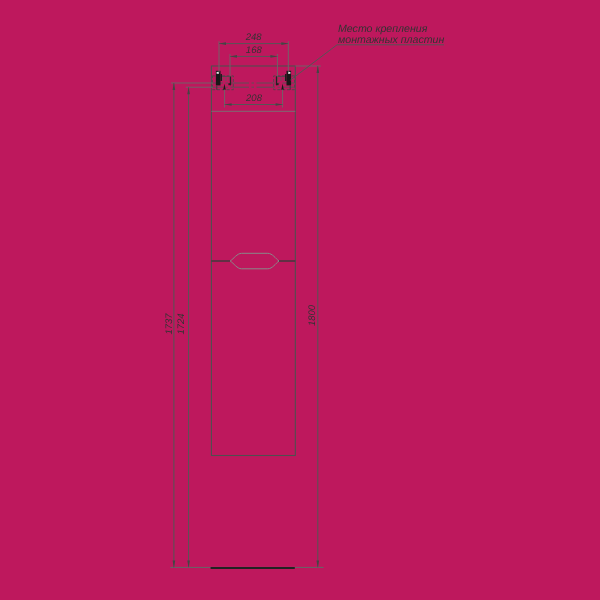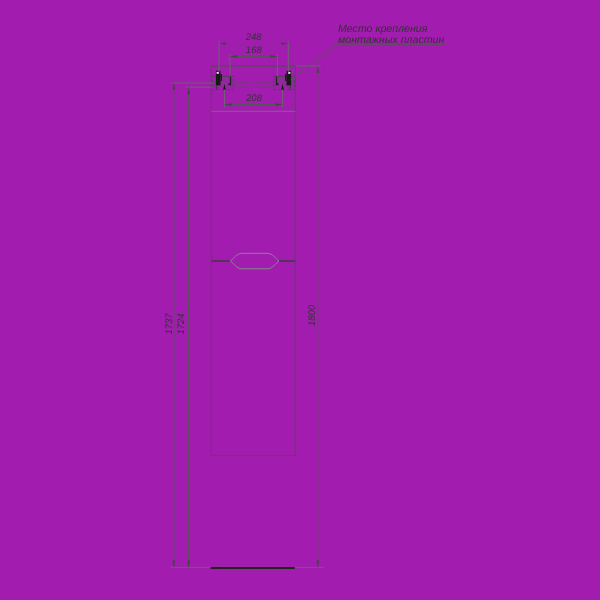--- a/index.html
+++ b/index.html
@@ -1,16 +1,16 @@
 <!DOCTYPE html>
 <html><head>
 <meta charset="utf-8">
 <style>
   html,body{margin:0;padding:0;background:#fff;}
-  .wrap{width:600px;height:600px;position:relative;background:#a21caf;font-family:"Liberation Sans", sans-serif;}
+  .wrap{width:600px;height:600px;position:relative;background:#be185d;font-family:"Liberation Sans", sans-serif;}
   svg{position:absolute;top:0;left:0;filter:blur(0.4px);}
   text{font-family:"Liberation Sans", sans-serif;font-style:italic;fill:#333;text-rendering:geometricPrecision;}
 </style>
 </head>
 <body>
 <div class="wrap">
 <svg width="600" height="600" viewBox="0 0 600 600">
 
   <rect x="211.4" y="66" width="83.9" height="389.5" fill="none" stroke="#4f4f4f" stroke-width="1.1"></rect>
 

